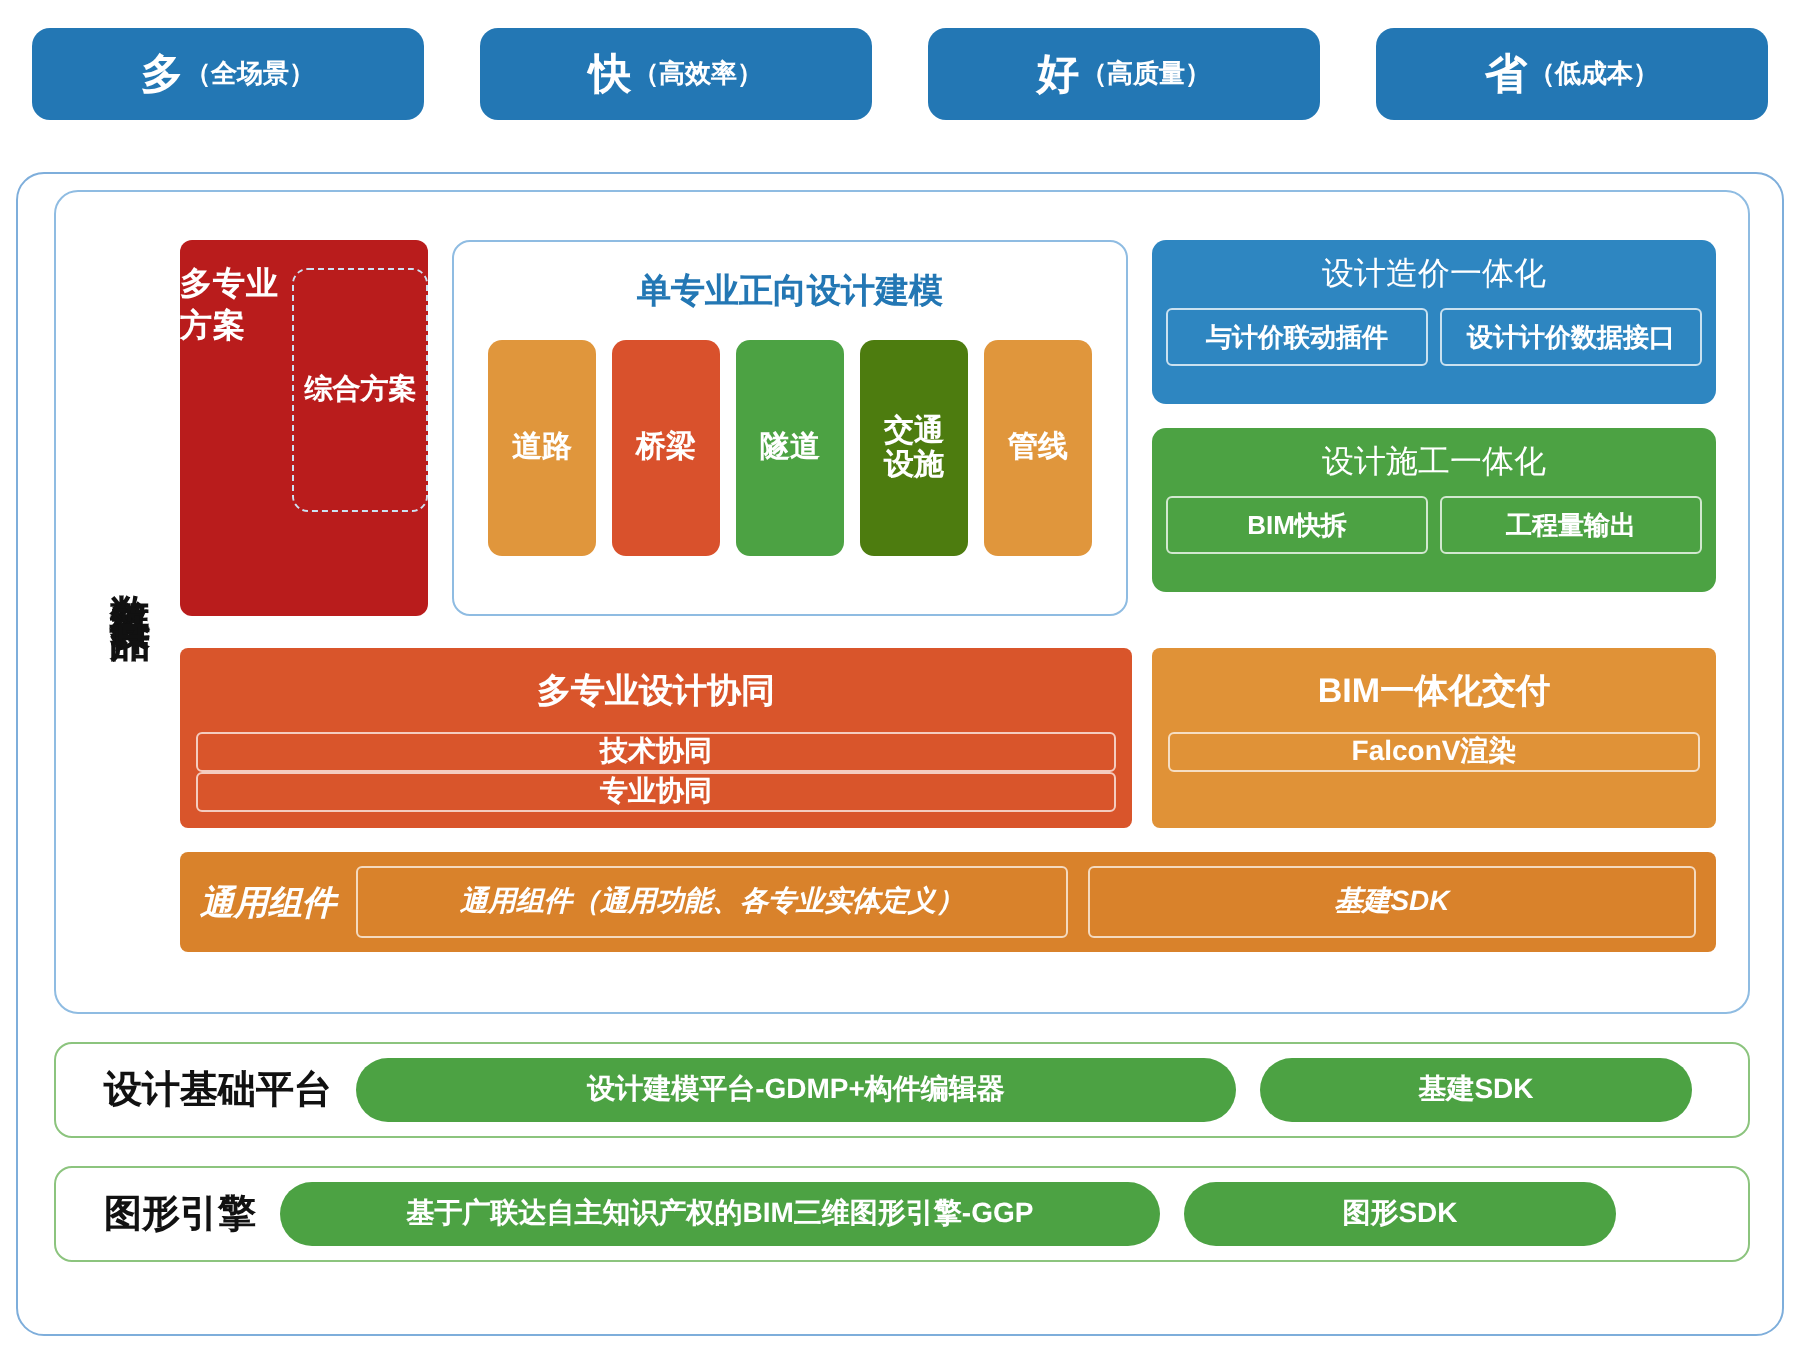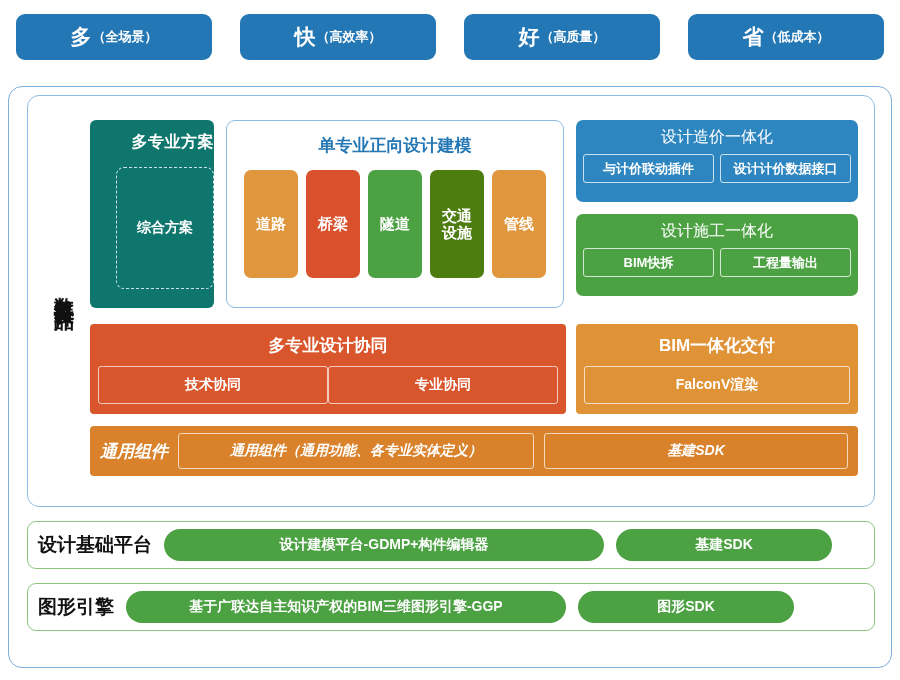--- a/index.html
+++ b/index.html
@@ -40,22 +40,22 @@
   .vtitle{
     position:absolute;left:22px;top:48px;width:30px;height:290px;
     writing-mode:vertical-rl;text-orientation:upright;
     font-size:20px;font-weight:bold;color:#111;letter-spacing:2px;
     display:flex;align-items:center;justify-content:center;
   }
 
   
   .multi-plan{
     position:absolute;left:62px;top:24px;width:124px;height:188px;
-    background:#0f766e;border-radius:6px;box-sizing:border-box;
-    display:flex;flex-direction:column;align-items:flex-end;
+    background:#b91c1c;border-radius:6px;box-sizing:border-box;
+    display:flex;align-items:flex-start;
   }
   .multi-plan .mp-title{
     color:#fff;font-size:16px;font-weight:bold;margin-top:12px;letter-spacing:0.5px;
   }
   .multi-plan .mp-dashed{
     margin-top:14px;width:96px;height:120px;border:1.6px dashed #CFE2F3;border-radius:8px;
     display:flex;align-items:center;justify-content:center;color:#fff;font-size:14px;font-weight:bold;
   }
 
   
@@ -89,21 +89,21 @@
     flex:1;height:27px;border:1px solid rgba(255,255,255,0.75);border-radius:3px;
     display:flex;align-items:center;justify-content:center;color:#fff;font-size:13px;font-weight:bold;
   }
 
   
   .band-row{position:absolute;left:62px;top:228px;width:768px;height:90px;display:flex;gap:10px;}
   .band{border-radius:4px;display:flex;flex-direction:column;align-items:center;box-sizing:border-box;}
   .band.collab{width:476px;background:#D9552B;}
   .band.deliver{width:282px;background:#E09237;}
   .band-title{color:#fff;font-size:17px;font-weight:bold;margin-top:10px;}
-  .band-subrow{display:flex;gap:0;margin-top:9px;width:100%;padding:0 8px;box-sizing:border-box;}
+  .band-subrow{display:flex;gap:0;margin-top:9px;width:100%;padding:0 8px;box-sizing:border-box;flex-direction:column;}
   .band-sub{
     flex:1;height:36px;border:1px solid rgba(255,255,255,0.7);border-radius:3px;
     display:flex;align-items:center;justify-content:center;color:#fff;font-size:14px;font-weight:bold;
   }
 
   
   .common-band{
     position:absolute;left:62px;top:330px;width:768px;height:50px;background:#D9822B;
     border-radius:4px;display:flex;align-items:center;padding:0 10px;box-sizing:border-box;gap:10px;font-style:italic;
   }
@@ -112,21 +112,21 @@
     height:34px;border:1px solid rgba(255,255,255,0.7);border-radius:3px;
     display:flex;align-items:center;justify-content:center;color:#fff;font-size:14px;font-weight:bold;
   }
   .common-cell.wide{width:354px;}
   .common-cell.narrow{flex:1;}
 
   
   .plat-row{
     position:absolute;left:18px;width:848px;height:48px;
     border:1.3px solid #8CC47E;border-radius:9px;background:#fff;box-sizing:border-box;
-    display:flex;align-items:center;padding:0 10px;gap:12px;
+    display:flex;align-items:center;padding:0 24px;gap:12px;
   }
   .plat-row.r1{top:434px;}
   .plat-row.r2{top:496px;}
   .plat-label{font-size:19px;font-weight:bold;color:#111;white-space:nowrap;}
   .plat-pill{
     height:32px;border-radius:16px;background:#4CA243;color:#fff;
     display:flex;align-items:center;justify-content:center;font-size:14px;font-weight:bold;
   }
   .plat-pill.main{width:440px;}
   .plat-pill.sdk{width:216px;}

